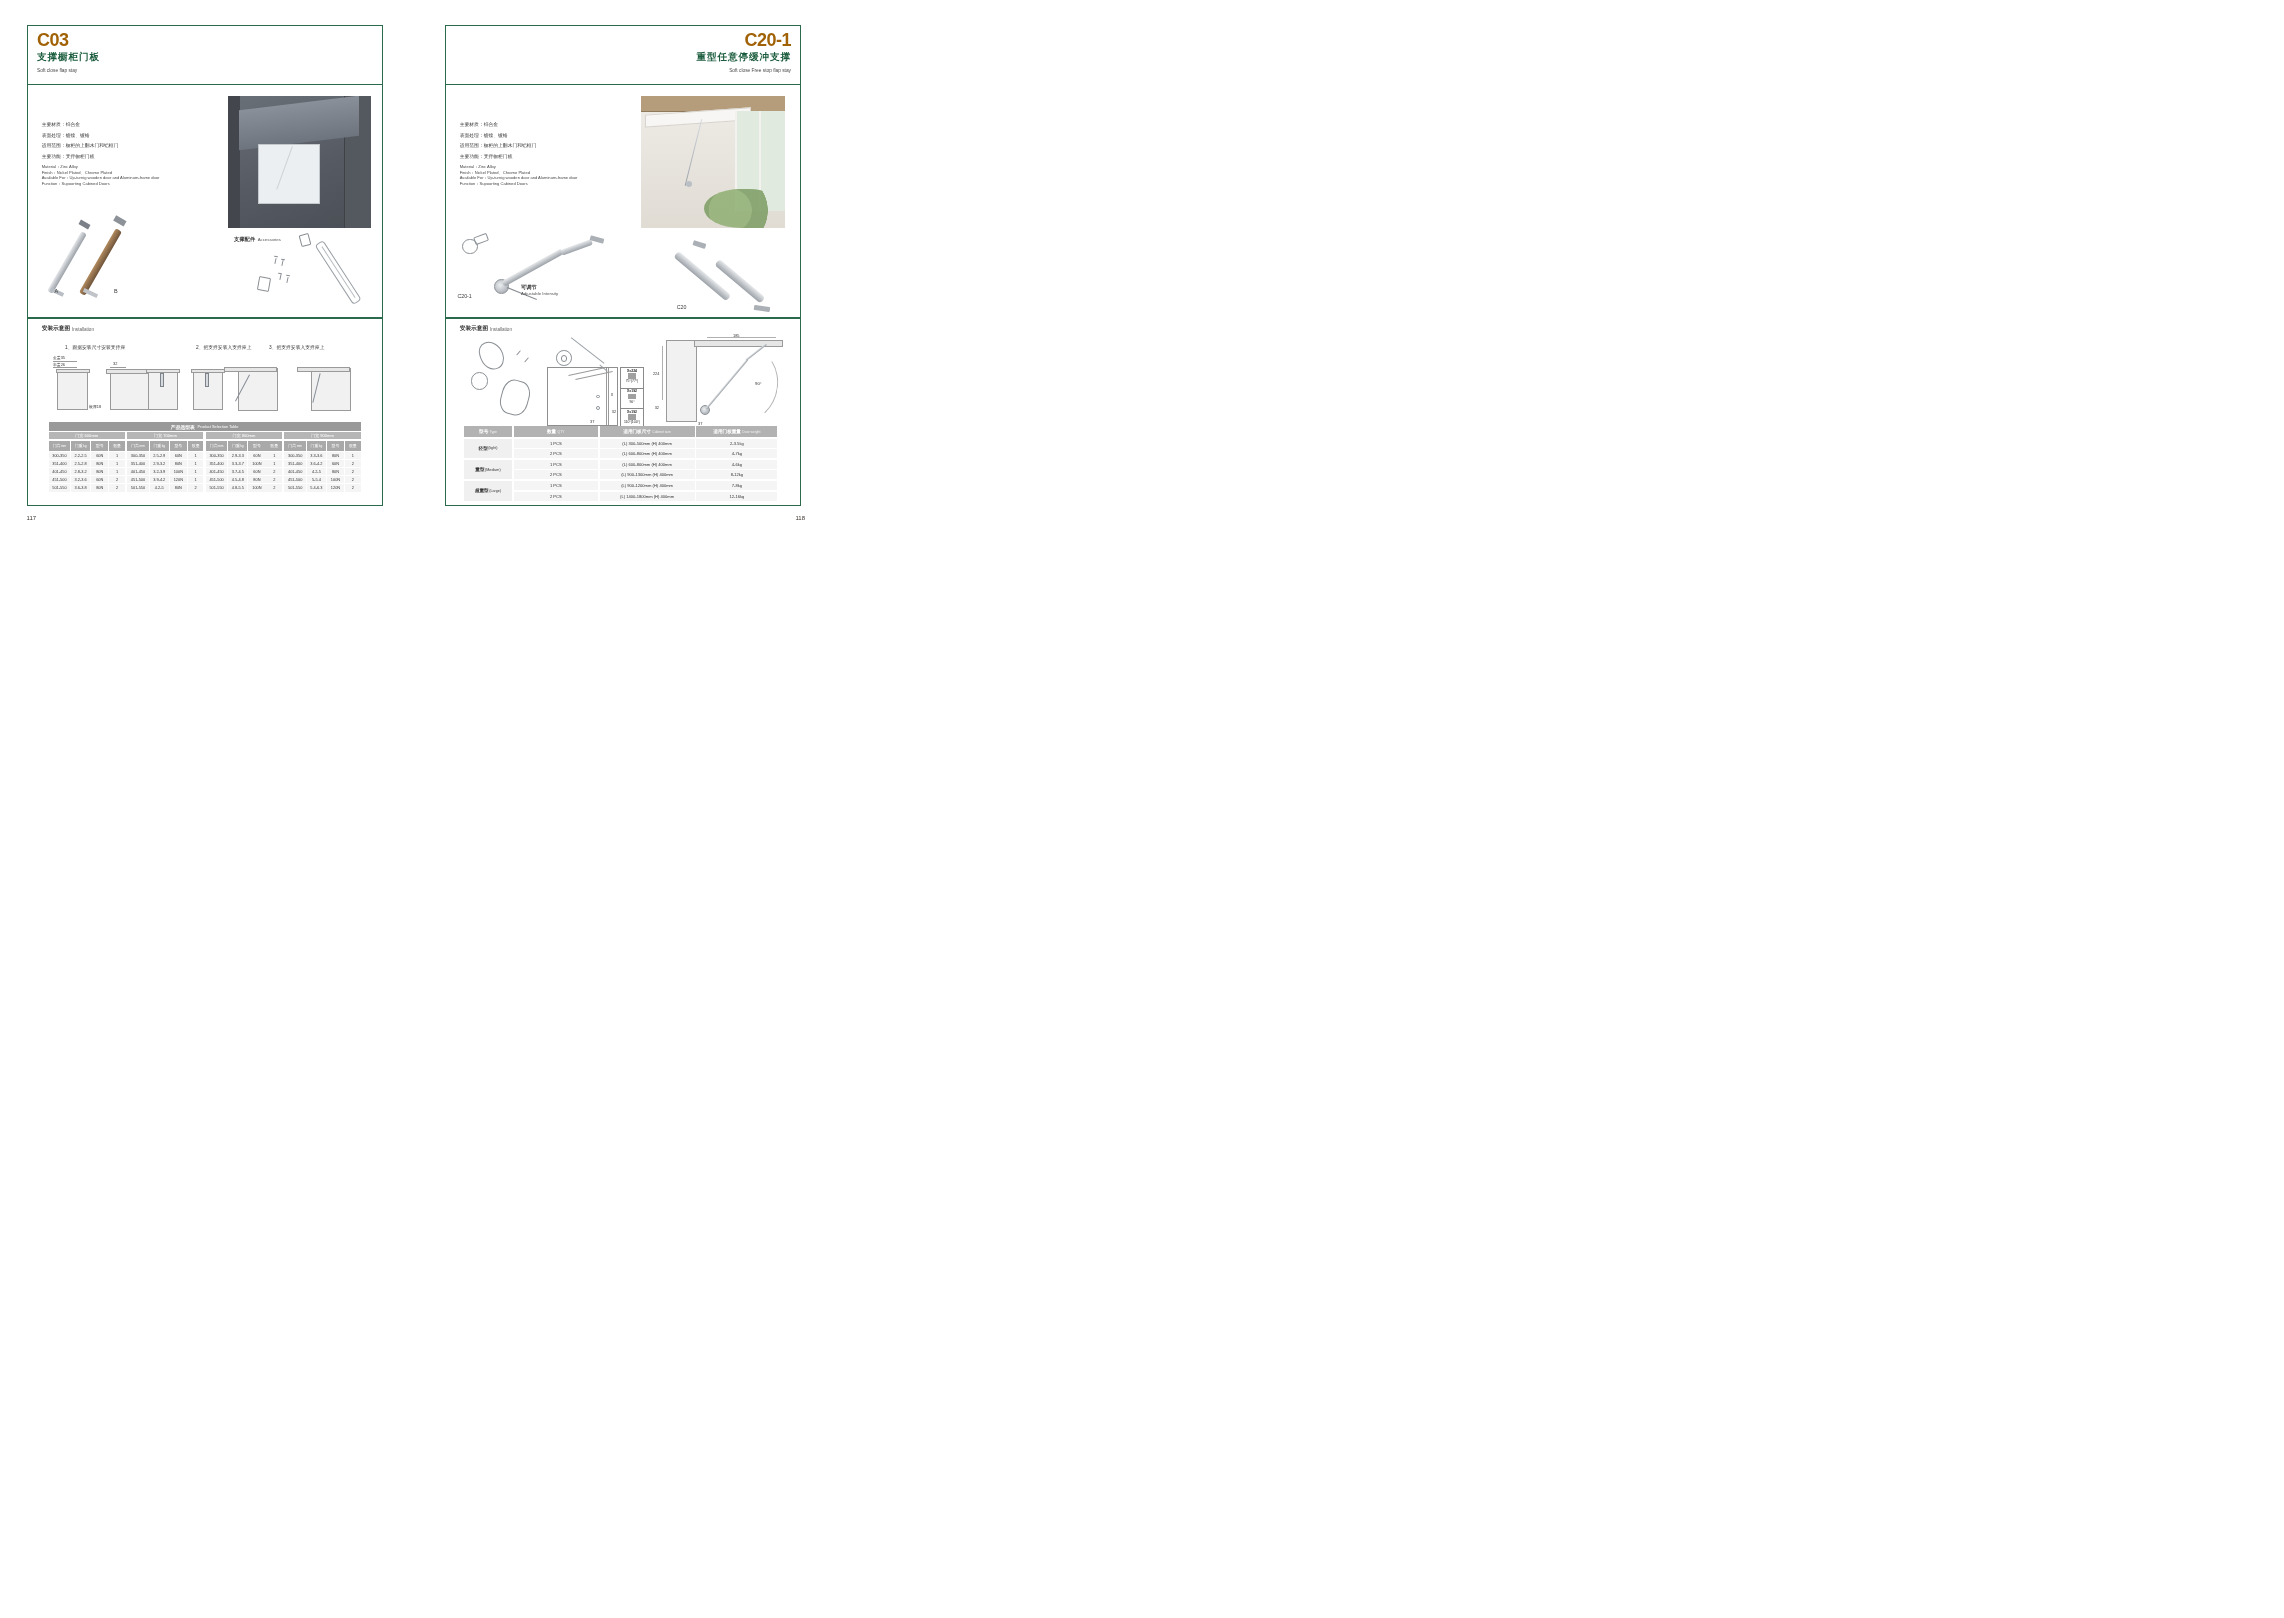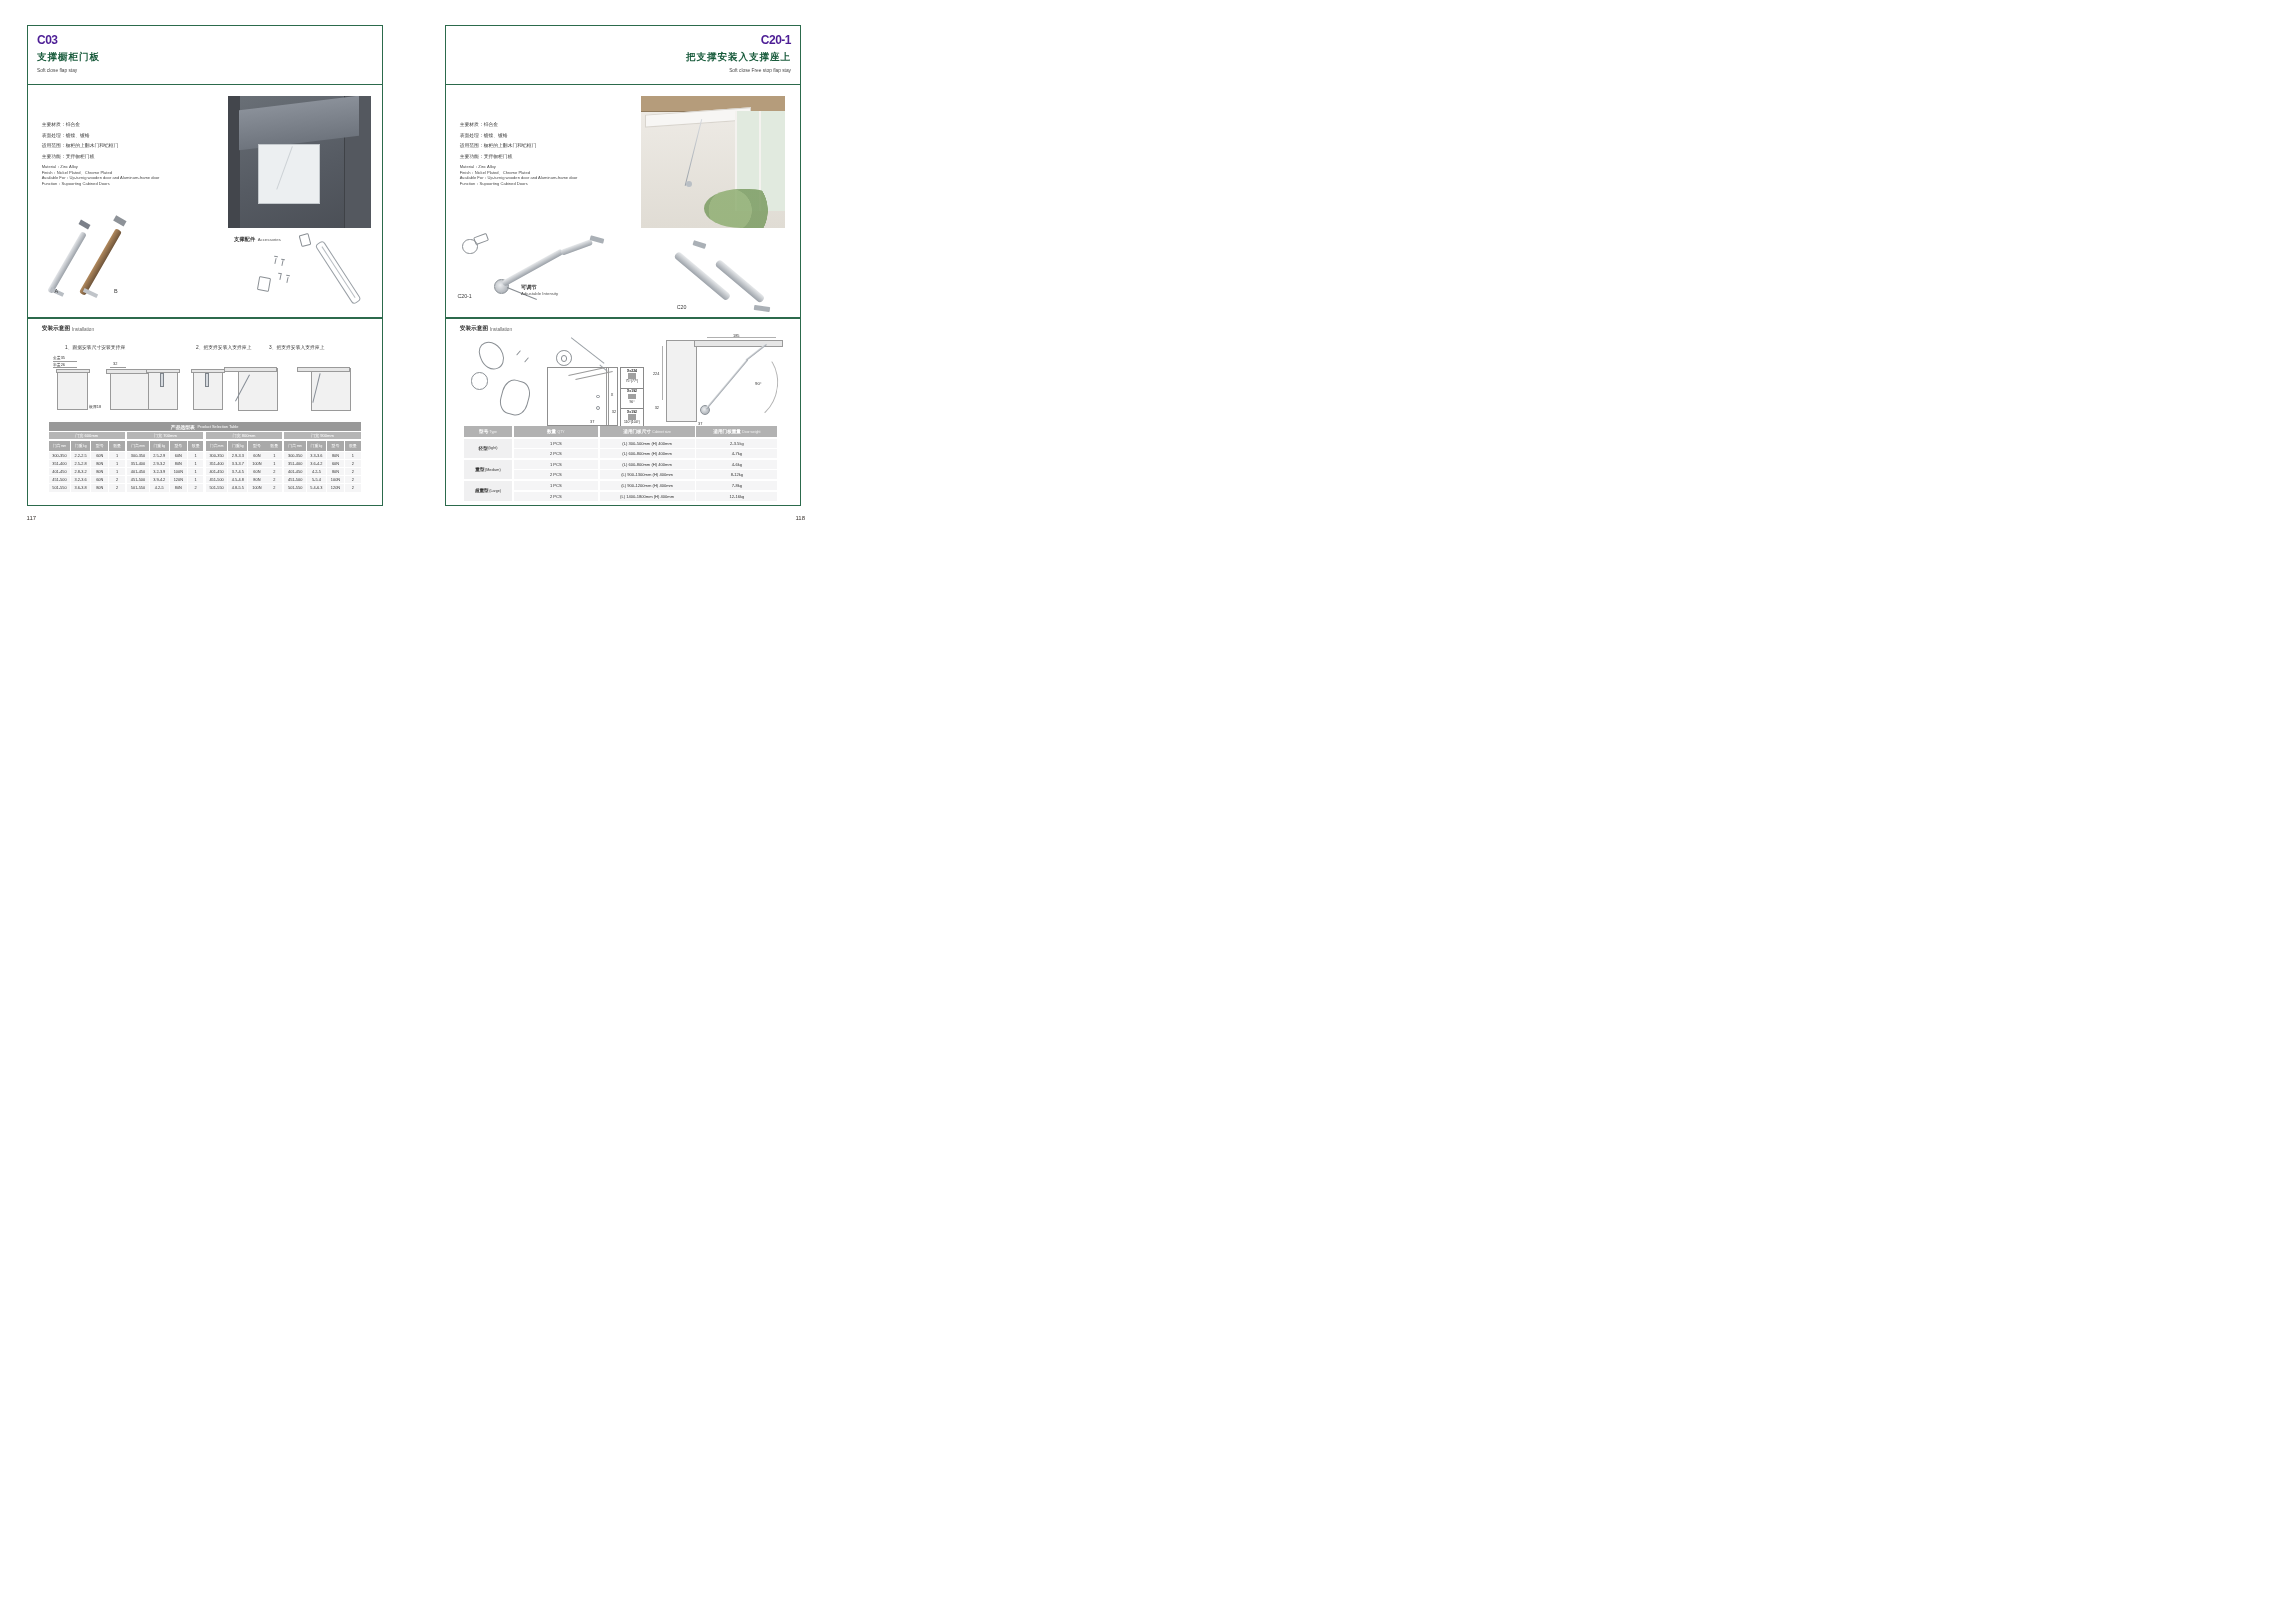--- a/index.html
+++ b/index.html
@@ -3,21 +3,21 @@
 <meta charset="utf-8">
 <style>
   html,body{margin:0;padding:0;background:#ffffff;}
   .sheet{position:relative;width:827px;height:539px;background:#fff;overflow:hidden;
          font-family:"Liberation Sans","DejaVu Sans",sans-serif;color:#333;}
   .abs{position:absolute;}
   .box{position:absolute;border:0.5px solid #2c6a4c;background:#fff;}
 
   
   .hd-pad{position:absolute;left:9px;top:3.7px;right:9px;}
-  .code{font-size:12px;font-weight:bold;color:#4c1d95;line-height:20px;letter-spacing:-0.5px;}
+  .code{font-size:18px;font-weight:bold;color:#a16207;line-height:20px;letter-spacing:-0.5px;}
   .tzh{font-size:9.6px;font-weight:bold;color:#1a5c3d;margin-top:1.8px;letter-spacing:0.9px;}
   .ten{font-size:4.8px;color:#4a4a4a;margin-top:3.2px;}
   .alr{text-align:right;}
 
   
   .specs-zh{position:absolute;left:13.7px;top:35px;font-size:4.8px;color:#3a3a3a;line-height:10.5px;white-space:nowrap;}
   .specs-en{position:absolute;left:13.7px;top:79px;font-size:4.1px;color:#4a4a4a;line-height:5.7px;white-space:nowrap;}
 
   
   .photoL{position:absolute;left:200px;top:11px;width:143px;height:132px;overflow:hidden;
@@ -502,21 +502,21 @@
           </div>
       </div>
     </div>
   </div>
 
   <div class="pageno" style="left:26.5px;">117</div>
 
   <div class="box" style="left:445px;top:25px;width:354px;height:58px;">
     <div class="hd-pad alr">
       <div class="code">C20-1</div>
-      <div class="tzh">把支撑安装入支撑座上</div>
+      <div class="tzh">重型任意停缓冲支撑</div>
       <div class="ten">Soft close Free stop flap stay</div>
     </div>
   </div>
 
   <div class="box" style="left:445px;top:84px;width:354px;height:232px;">
     <div class="specs-zh">
       <div>主要材质：锌合金</div>
       <div>表面处理：镀镍、镀铬</div>
       <div>适用范围：橱柜的上翻木门和铝框门</div>
       <div>主要功能：支撑橱柜门板</div>

